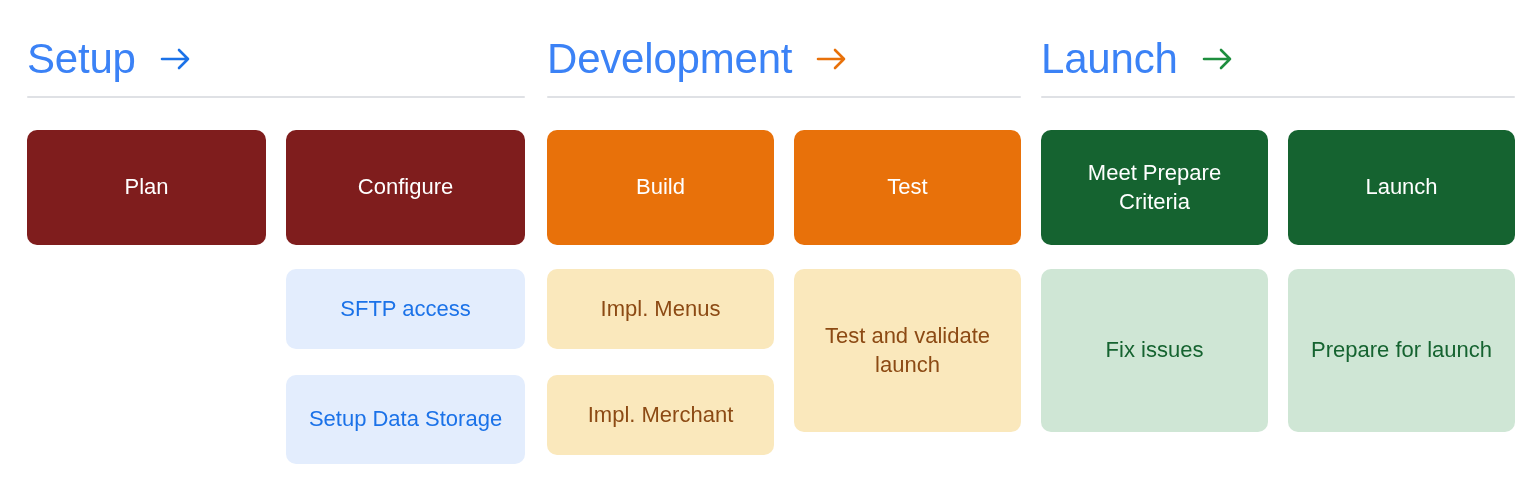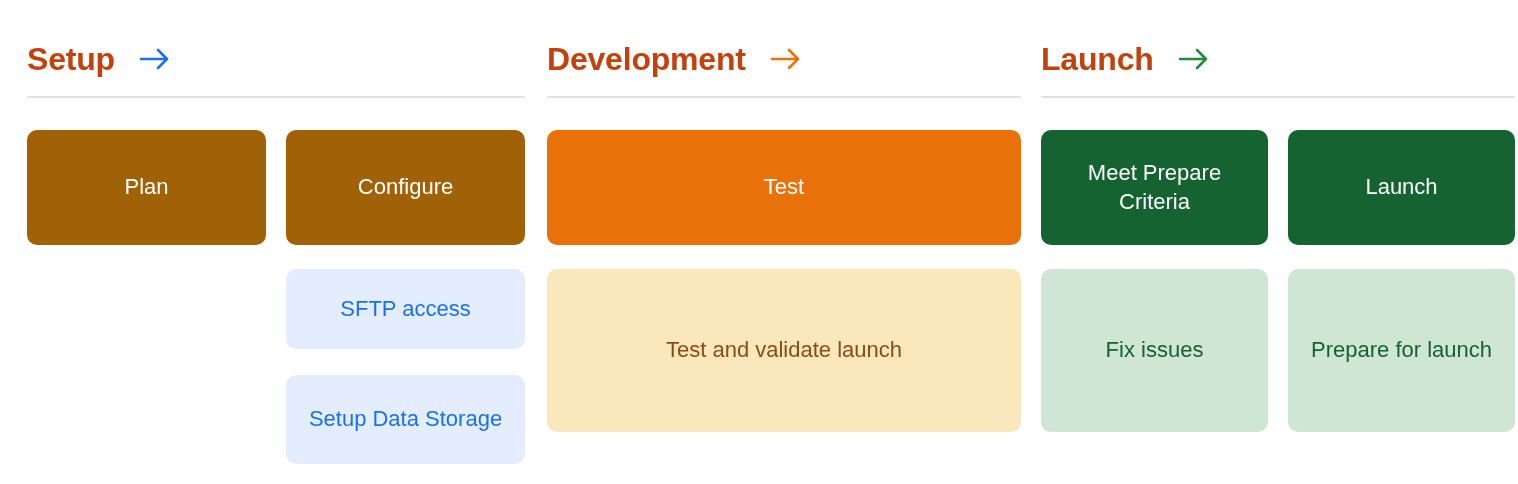--- a/index.html
+++ b/index.html
@@ -38,24 +38,24 @@
 
   
   .phase-header {
     display: flex;
     align-items: center;
     height: 90px;
     padding-top: 28px;
     box-sizing: border-box;
   }
   .phase-title {
-    font-size: 32px;
-    font-weight: 700;
+    font-size: 42px;
+    font-weight: 400;
     letter-spacing: -0.2px;
-    color: #c2410c;
+    color: #3b82f6;
     line-height: 1;
     white-space: nowrap;
   }
   .phase-arrow {
     margin-left: 24px;
     display: inline-flex;
     align-items: center;
     line-height: 0;
   }
   .phase-arrow svg { display: block; }
@@ -95,21 +95,21 @@
     font-weight: 400;
     line-height: 1.28;
   }
 
   
   .card--primary {
     height: 115px;
     color: #ffffff;
     flex: 0 0 115px;
   }
-  .card--blue   { background: #a16207; }
+  .card--blue   { background: #7f1d1d; }
   .card--orange { background: #e8710a; }
   .card--green  { background: #156330; }
 
   
   .sub-stack {
     margin-top: 24px;
     display: flex;
     flex-direction: column;
     flex: 1 1 auto;
     gap: 26px;
@@ -163,20 +163,27 @@
       <span class="phase-arrow">
         <svg width="34" height="24" viewBox="0 0 34 24" aria-hidden="true">
           <path d="M2 12 H28 M19 3 L28 12 L19 21" fill="none" stroke="#e8710a" stroke-width="2.6" stroke-linecap="round" stroke-linejoin="round"></path>
         </svg>
       </span>
     </div>
     <div class="phase-rule"></div>
 
     <div class="phase-cols">
 
+      <div class="phase-col">
+        <div class="card card--primary card--orange">Build</div>
+        <div class="sub-stack">
+          <div class="card card--sub card--sub-orange card--fixed-short">Impl. Menus</div>
+          <div class="card card--sub card--sub-orange card--fixed-short">Impl. Merchant</div>
+        </div>
+      </div>
 
       <div class="phase-col">
         <div class="card card--primary card--orange">Test</div>
         <div class="sub-stack">
           <div class="card card--sub card--sub-orange">Test and validate launch</div>
         </div>
       </div>
 
     </div>
   </section>

